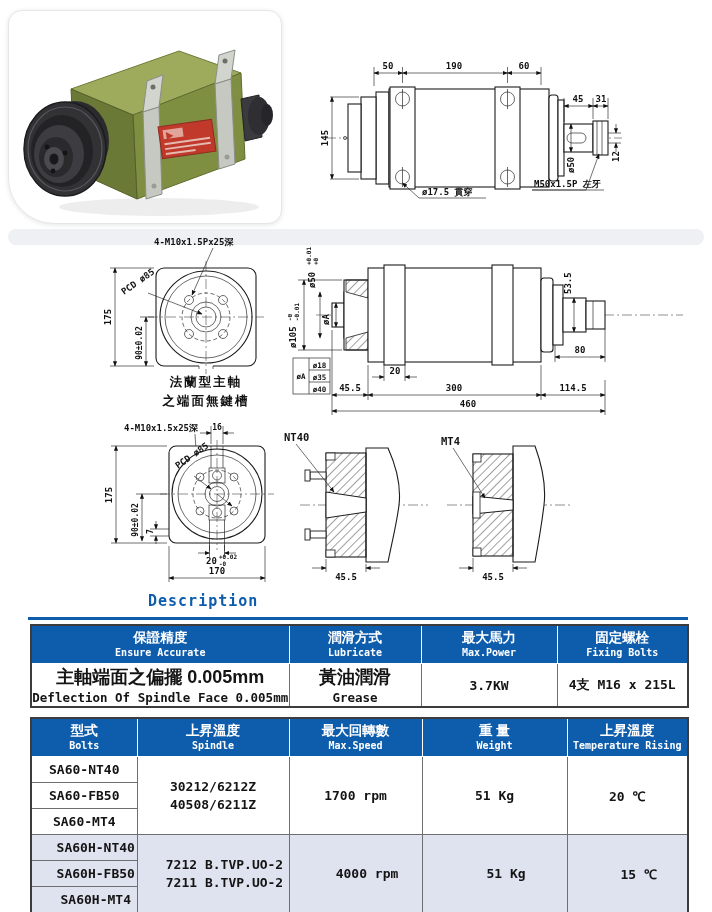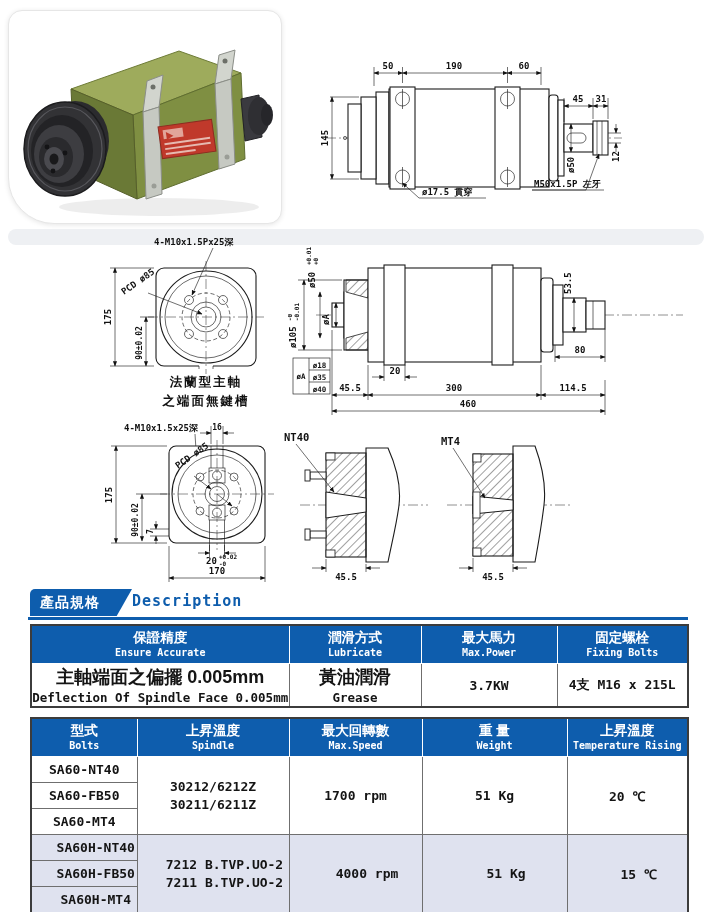--- a/index.html
+++ b/index.html
@@ -28,21 +28,21 @@
   .dm { fill:none; stroke:#222; stroke-width:.65; }
   .cl { fill:none; stroke:#333; stroke-width:.55; stroke-dasharray:10 3 2 3; }
   .dash { stroke-dasharray:4 2.5; }
 
   
   .sec-tab { position:absolute; left:30px; top:589px; width:102px; height:27px;
     background:var(--blue); color:#fff; font-weight:bold; font-size:14px;
     display:flex; align-items:center; justify-content:flex-start; padding-left:10px;
     box-sizing:border-box; clip-path:polygon(0 0,100% 0,85% 100%,0 100%);
     border-radius:5px 0 0 0; letter-spacing:1px; }
-  .sec-title { position:absolute; left:132px; top:592px; color:var(--blue);
+  .sec-title { position:absolute; left:148px; top:592px; color:var(--blue);
     font:bold 15px "DejaVu Sans Mono","Liberation Sans",monospace; letter-spacing:1px; }
   .sec-line { position:absolute; left:28px; top:617px; width:660px; height:3px;
     background:var(--blue); }
 
   
   :root { --blue:#0e5dad; --alt:#dfe2ef; }
   .tbl { position:absolute; border-collapse:collapse; table-layout:fixed;
     width:657px; font-family:"DejaVu Sans Mono","Liberation Sans",monospace; }
   .tbl-1 { left:30px; top:624px;padding-left:36px; }
   .tbl-2 { left:30px; top:717px; }
@@ -433,21 +433,20 @@
     <rect x="48" y="64" width="7" height="26" fill="#fff" stroke="#1c1c1c" stroke-width=".8"></rect>
     <text class="d10" x="16" y="17">MT4</text>
     <line class="dm" x1="28" y1="20" x2="60" y2="70" marker-end="url(#a6)"></line>
     <line class="dm" x1="48" y1="130" x2="48" y2="144"></line>
       <line class="dm" x1="88" y1="136" x2="88" y2="144"></line>
     <line class="dm" x1="34" y1="140" x2="48" y2="140" marker-end="url(#a6)"></line>
     <line class="dm" x1="102" y1="140" x2="88" y2="140" marker-end="url(#a6)"></line>
     <text class="d" x="68" y="152" text-anchor="middle">45.5</text>
   </svg>
 
-  <div class="sec-tab">產品規格</div>
   <div class="sec-title">Description</div>
   <div class="sec-line"></div>
 
   <table class="tbl tbl-1">
     <colgroup>
         <col style="width:258px">
         <col style="width:132px">
         <col style="width:136px">
         <col style="width:131px">
       </colgroup>
@@ -517,21 +516,21 @@
           <div class="zh">上昇溫度</div>
           <div class="en">Temperature Rising</div>
           </th>
       </tr>
     </thead>
     <tbody>
       <tr>
         <td class="model">SA60-NT40</td>
         <td rowspan="3" class="ln2">
           <div>30212/6212Z</div>
-          <div>30211/6211Z</div>
+          <div>40508/6211Z</div>
           </td>
         <td rowspan="3">1700 rpm</td>
         <td rowspan="3">51 Kg</td>
         <td rowspan="3">20 ℃</td>
       </tr>
       <tr>
         <td class="model">SA60-FB50</td>
         </tr>
       <tr>
         <td class="model">SA60-MT4</td>

